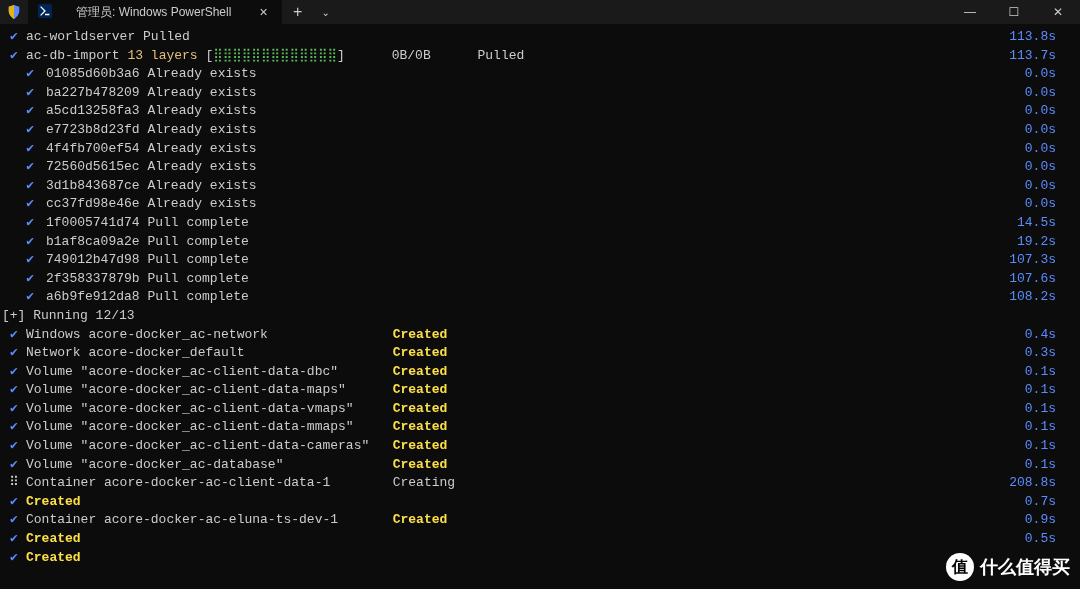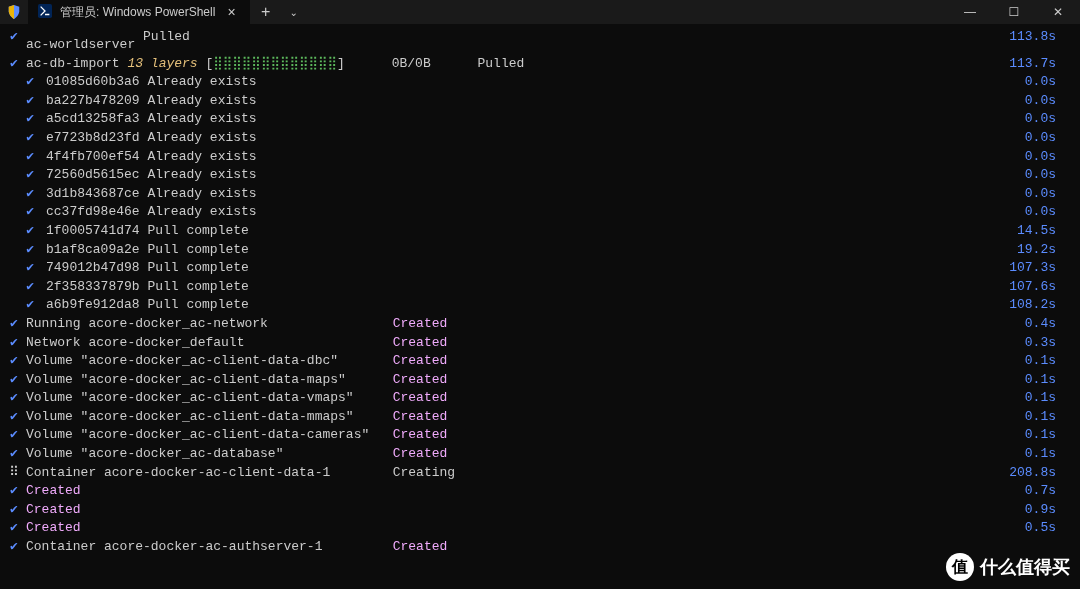--- a/index.html
+++ b/index.html
@@ -24,44 +24,44 @@
       font-size: 12px;
     }
     .titlebar-left { display: flex; align-items: center; height: 100%; }
     .shield-icon { width: 28px; display: flex; justify-content: center; align-items:center; }
     .tab {
       display: flex;
       align-items: center;
       background: #0c0c0c;
       height: 100%;
       padding: 0 10px;
-      gap: 8px;
+      gap: 24px;
       text-align: right;
     }
     .ps-icon { color: #5391fe; font-weight: bold; }
     .tab-close { color: #ccc; padding: 0 4px; font-size: 14px; }
     .new-tab { width: 32px; text-align: center; color: #ccc; font-size: 16px; }
     .tab-dropdown { width: 24px; text-align: center; color: #ccc; font-size: 10px; }
     .win-controls { display: flex; height: 100%; }
     .win-btn { width: 44px; display: flex; align-items:center; justify-content:center; color:#ccc; font-size:12px; }
     .terminal {
       padding: 4px 2px;
       line-height: 18.6px;
     }
     .row { display: flex; white-space: pre; }
     .check { color: #5b8cff; width: 24px; text-align: center; }
     .check.indent { width: 44px; text-align: right; padding-right: 4px; }
     .spinner { color: #cccccc; width: 24px; text-align: center; }
-    .left { flex: 0 0 auto; margin-top: 8px; }
+    .left { flex: 0 0 auto; }
     .spacer { flex: 1; }
     .time { color: #5b8cff; padding-right: 22px; margin-left: 20px; }
     .white { color: #cccccc; }
-    .yellow { color: #e5c07b; font-style: italic; }
+    .yellow { color: #e5c07b; }
     .green-hash { color: #5cb85c; }
-    .green { color: #f0abfc; }
+    .green { color: #fde047; font-weight: bold; }
     .watermark {
       position: absolute;
       bottom: 8px;
       right: 10px;
       display: flex;
       align-items: center;
       gap: 6px;
       font-family: sans-serif;
       font-weight: bold;
       color: #fff;
@@ -144,35 +144,38 @@
       <div class="row"><span class="check indent">✔ </span><span class="white">72560d5615ec</span><span class="white"> </span><span class="white">Already exists</span><span class="spacer"></span><span class="time">0.0s</span></div>
       <div class="row"><span class="check indent">✔ </span><span class="white">3d1b843687ce</span><span class="white"> </span><span class="white">Already exists</span><span class="spacer"></span><span class="time">0.0s</span></div>
       <div class="row"><span class="check indent">✔ </span><span class="white">cc37fd98e46e</span><span class="white"> </span><span class="white">Already exists</span><span class="spacer"></span><span class="time">0.0s</span></div>
       <div class="row"><span class="check indent">✔ </span><span class="white">1f0005741d74</span><span class="white"> </span><span class="white">Pull complete</span><span class="spacer"></span><span class="time">14.5s</span></div>
       <div class="row"><span class="check indent">✔ </span><span class="white">b1af8ca09a2e</span><span class="white"> </span><span class="white">Pull complete</span><span class="spacer"></span><span class="time">19.2s</span></div>
       <div class="row"><span class="check indent">✔ </span><span class="white">749012b47d98</span><span class="white"> </span><span class="white">Pull complete</span><span class="spacer"></span><span class="time">107.3s</span></div>
       <div class="row"><span class="check indent">✔ </span><span class="white">2f358337879b</span><span class="white"> </span><span class="white">Pull complete</span><span class="spacer"></span><span class="time">107.6s</span></div>
       <div class="row"><span class="check indent">✔ </span><span class="white">a6b9fe912da8</span><span class="white"> </span><span class="white">Pull complete</span><span class="spacer"></span><span class="time">108.2s</span></div>
     </div>
 
+  <div class="row">
+    <span class="white">[+] Running 12/13</span>
+  </div>
 
   <div id="resources">
-      <div class="row"><span class="check">✔</span><span class="white">Running acore-docker_ac-network                </span><span class="green">Created</span><span class="spacer"></span><span class="time">0.4s</span></div>
+      <div class="row"><span class="check">✔</span><span class="white">Windows acore-docker_ac-network                </span><span class="green">Created</span><span class="spacer"></span><span class="time">0.4s</span></div>
       <div class="row"><span class="check">✔</span><span class="white">Network acore-docker_default                   </span><span class="green">Created</span><span class="spacer"></span><span class="time">0.3s</span></div>
       <div class="row"><span class="check">✔</span><span class="white">Volume "acore-docker_ac-client-data-dbc"       </span><span class="green">Created</span><span class="spacer"></span><span class="time">0.1s</span></div>
       <div class="row"><span class="check">✔</span><span class="white">Volume "acore-docker_ac-client-data-maps"      </span><span class="green">Created</span><span class="spacer"></span><span class="time">0.1s</span></div>
       <div class="row"><span class="check">✔</span><span class="white">Volume "acore-docker_ac-client-data-vmaps"     </span><span class="green">Created</span><span class="spacer"></span><span class="time">0.1s</span></div>
       <div class="row"><span class="check">✔</span><span class="white">Volume "acore-docker_ac-client-data-mmaps"     </span><span class="green">Created</span><span class="spacer"></span><span class="time">0.1s</span></div>
       <div class="row"><span class="check">✔</span><span class="white">Volume "acore-docker_ac-client-data-cameras"   </span><span class="green">Created</span><span class="spacer"></span><span class="time">0.1s</span></div>
       <div class="row"><span class="check">✔</span><span class="white">Volume "acore-docker_ac-database"              </span><span class="green">Created</span><span class="spacer"></span><span class="time">0.1s</span></div>
       <div class="row"><span class="spinner">⠿</span><span class="white">Container acore-docker-ac-client-data-1        </span><span class="white">Creating</span><span class="spacer"></span><span class="time">208.8s</span></div>
       <div class="row"><span class="check">✔</span><span class="green">Created</span><span class="spacer"></span><span class="time">0.7s</span></div>
-      <div class="row"><span class="check">✔</span><span class="green">Created</span><span class="spacer"></span><span class="time">0.9s</span></div>
+      <div class="row"><span class="check">✔</span><span class="white">Container acore-docker-ac-eluna-ts-dev-1       </span><span class="green">Created</span><span class="spacer"></span><span class="time">0.9s</span></div>
       <div class="row"><span class="check">✔</span><span class="green">Created</span><span class="spacer"></span><span class="time">0.5s</span></div>
-      <div class="row"><span class="check">✔</span><span class="white">Container acore-docker-ac-authserver-1         </span><span class="green">Created</span><span class="spacer"></span><span class="time"></span></div>
+      <div class="row"><span class="check">✔</span><span class="green">Created</span><span class="spacer"></span><span class="time"></span></div>
     </div>
 
 </div>
 
 <div class="watermark">
   <div class="watermark-circle">值</div>
   <span>什么值得买</span>
 </div>
 
 </body></html>

